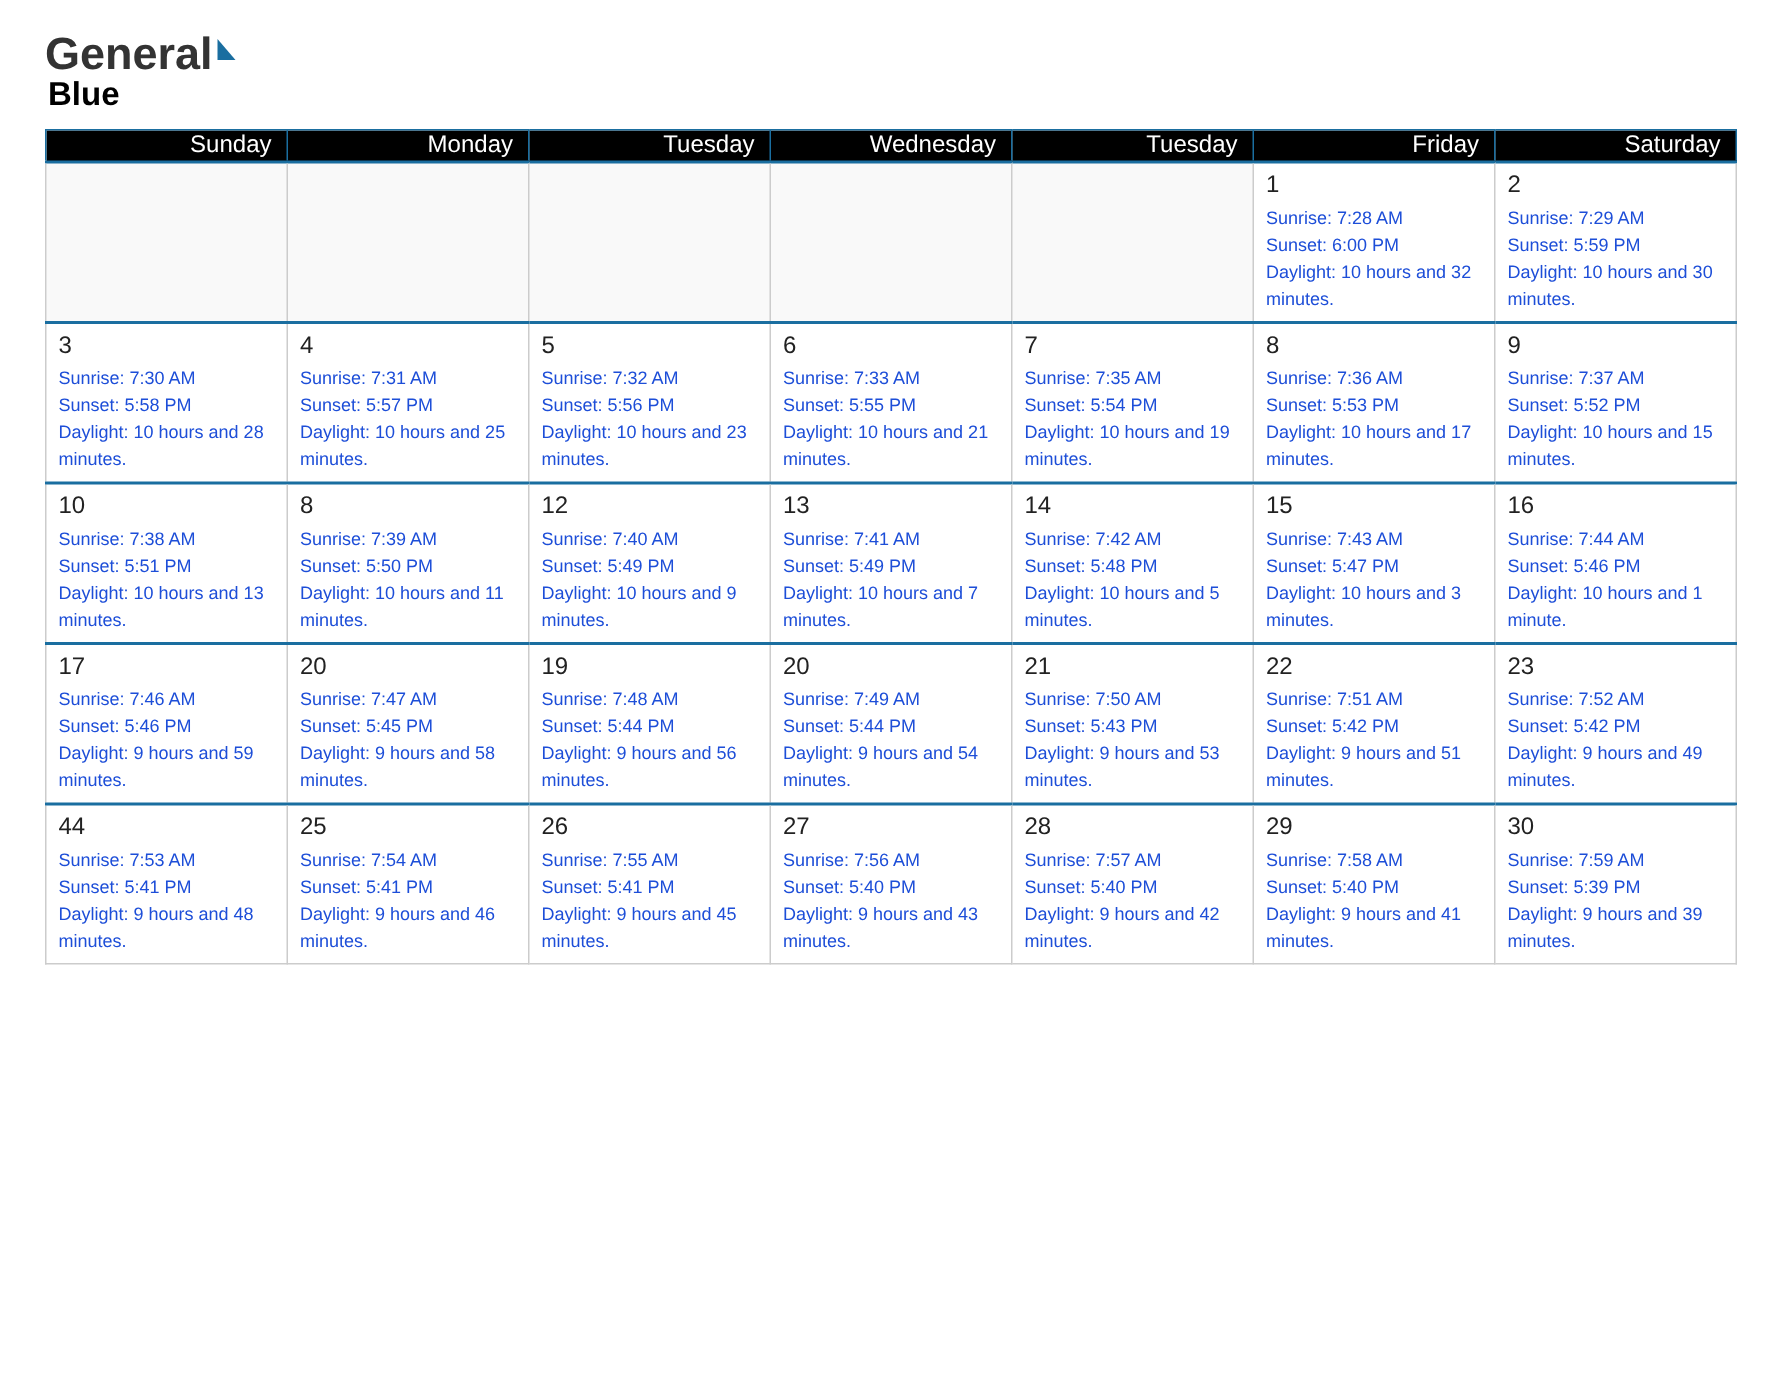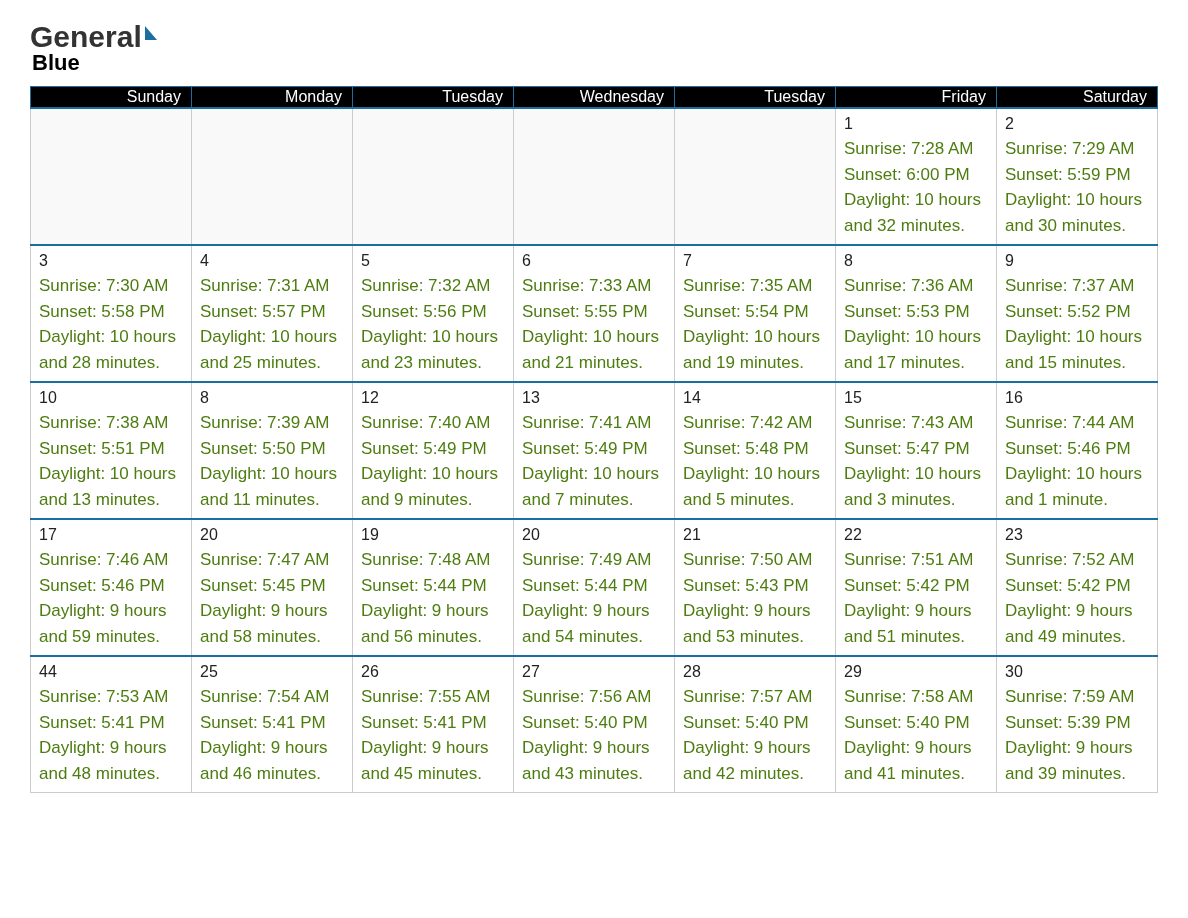--- a/index.html
+++ b/index.html
@@ -69,22 +69,22 @@
       border-top: 2px solid #1a6ea0;
     }
     .calendar td .day-num {
       font-size: 16px;
       font-weight: normal;
       color: #222;
       display: block;
       margin-bottom: 3px;
     }
     .calendar td .day-info {
-      font-size: 17px;
-      color: #4d7c0f;
+      font-size: 12px;
+      color: #1d4ed8;
       line-height: 1.5;
     }
     .calendar td.empty {
       background: #f9f9f9;
     }
     .logo-wrapper {
       display: flex;
       align-items: center;
       text-align: right;
     }

